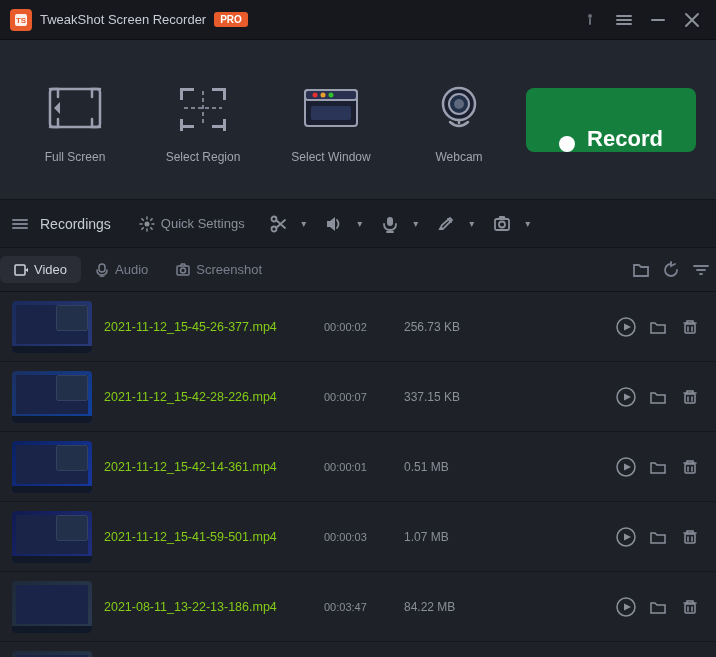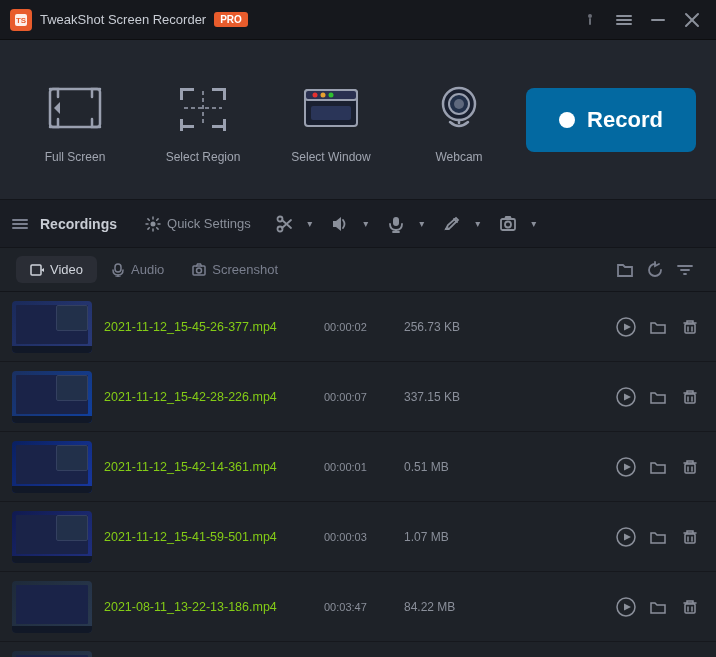--- a/index.html
+++ b/index.html
@@ -73,31 +73,31 @@
       width: 64px; height: 64px;
       display: flex; align-items: center; justify-content: center;
       margin-bottom: 10px;
     }
     .capture-label {
       font-size: 12px;
       color: #a0a5b0;
       text-align: center;
     }
     .record-btn {
-      background: #0369a1;
+      background: #15803d;
       color: #fff;
       border: none;
       border-radius: 8px;
       width: 170px;
       height: 64px;
       font-size: 22px;
       font-weight: bold;
       cursor: pointer;
       display: flex;
-      align-items: center;
+      align-items: flex-end;
       justify-content: center;
       gap: 12px;
       margin-left: auto;
       transition: background 0.15s;
     }
     .record-dot {
       width: 16px; height: 16px;
       background: #fff;
       border-radius: 50%;
     }
@@ -114,21 +114,21 @@
     }
     .rec-menu-icon {
       display: flex; flex-direction: column; gap: 2px; margin-right: 8px;
     }
     .rec-menu-icon span {
       display: block; width: 16px; height: 2px; background: #7a7f8e; border-radius: 1px;
     }
     .recordings-label {
       font-size: 14px;
       color: #c8ccd4;
-      font-weight: 700;
+      font-weight: 400;
       margin-right: 16px;
     }
     .qs-btn {
       display: flex;
       align-items: center;
       gap: 6px;
       background: transparent;
       border: none;
       color: #8a8f9a;
       font-size: 13px;
@@ -160,21 +160,21 @@
       display: flex; align-items: center; justify-content: center;
       font-size: 10px;
     }
 
     
     #tabs-bar {
       background: #1e2228;
       height: 44px;
       display: flex;
       align-items: center;
-      padding: 0 16px;
+      padding: 0 0;
       border-bottom: 1px solid #13151a;
     }
     .tab-item {
       display: flex;
       align-items: center;
       gap: 6px;
       padding: 6px 14px;
       border-radius: 6px;
       cursor: pointer;
       font-size: 13px;

